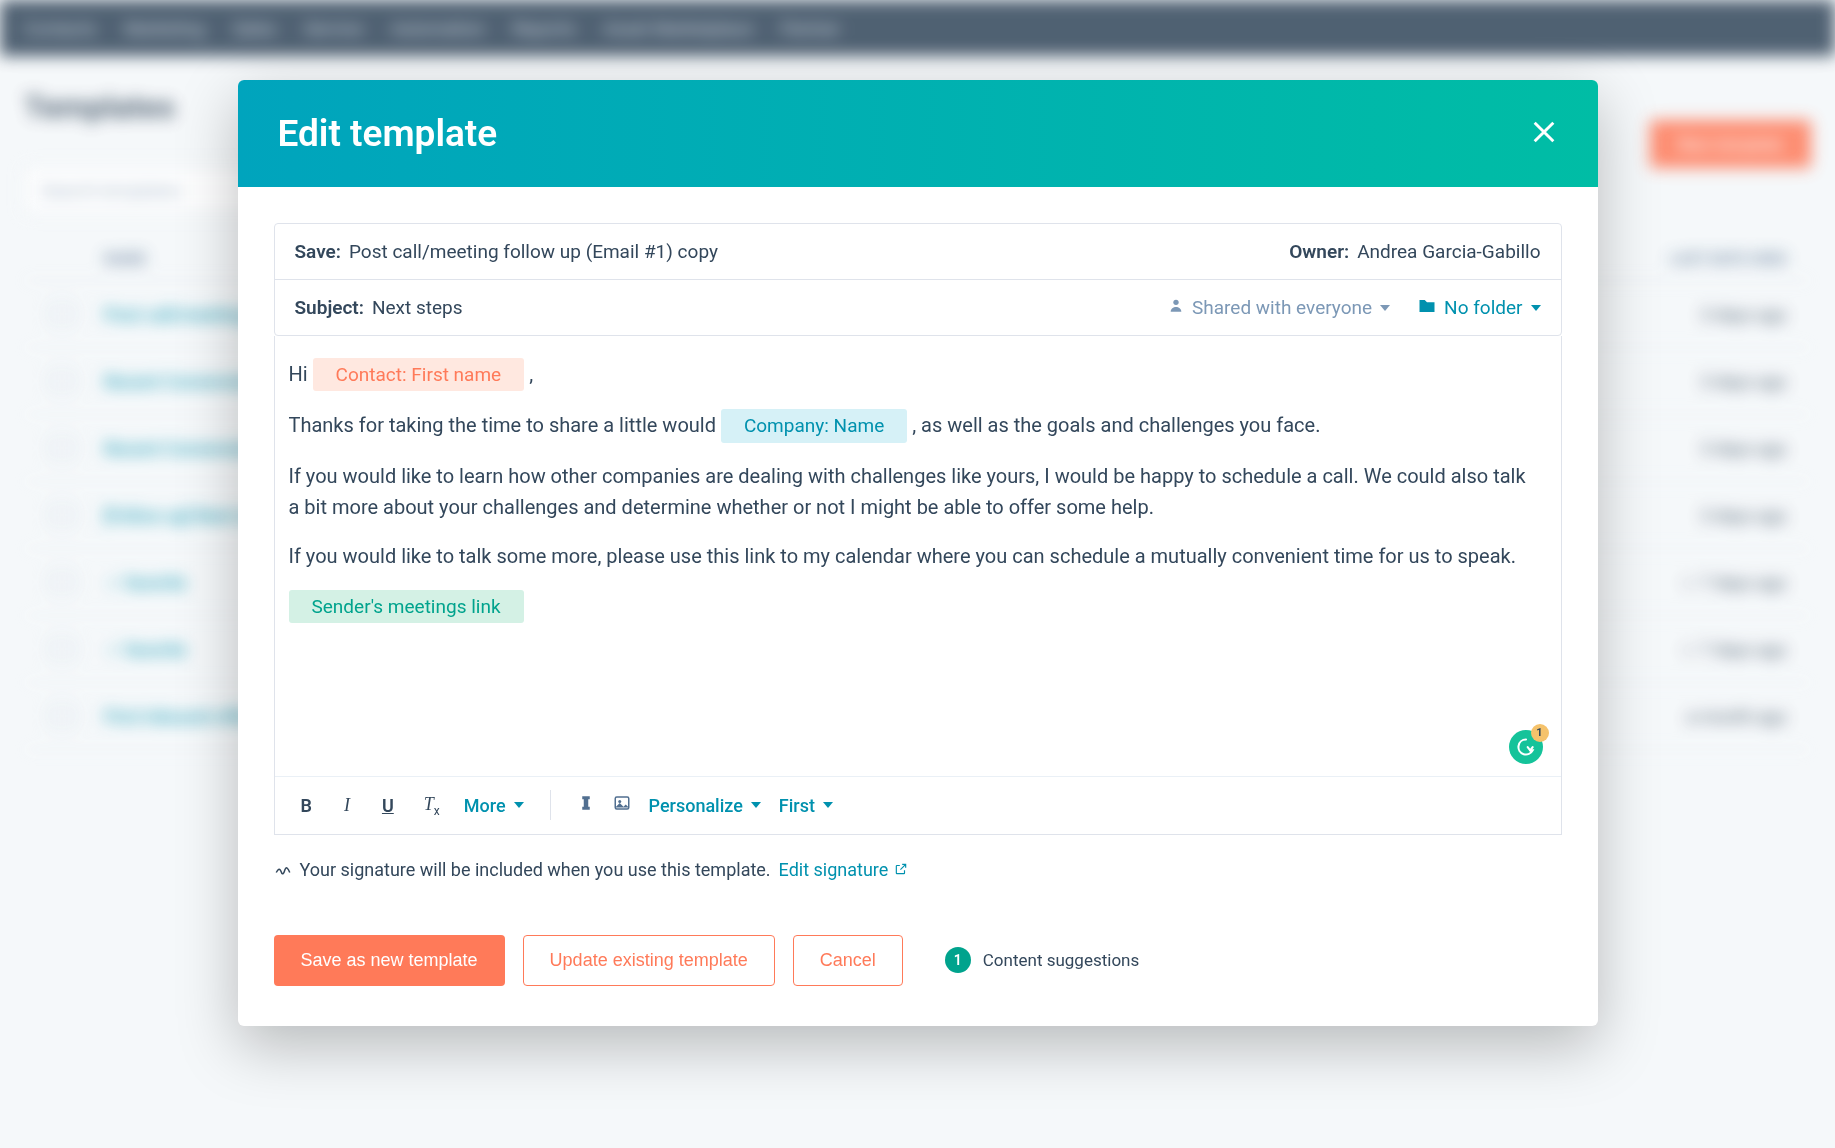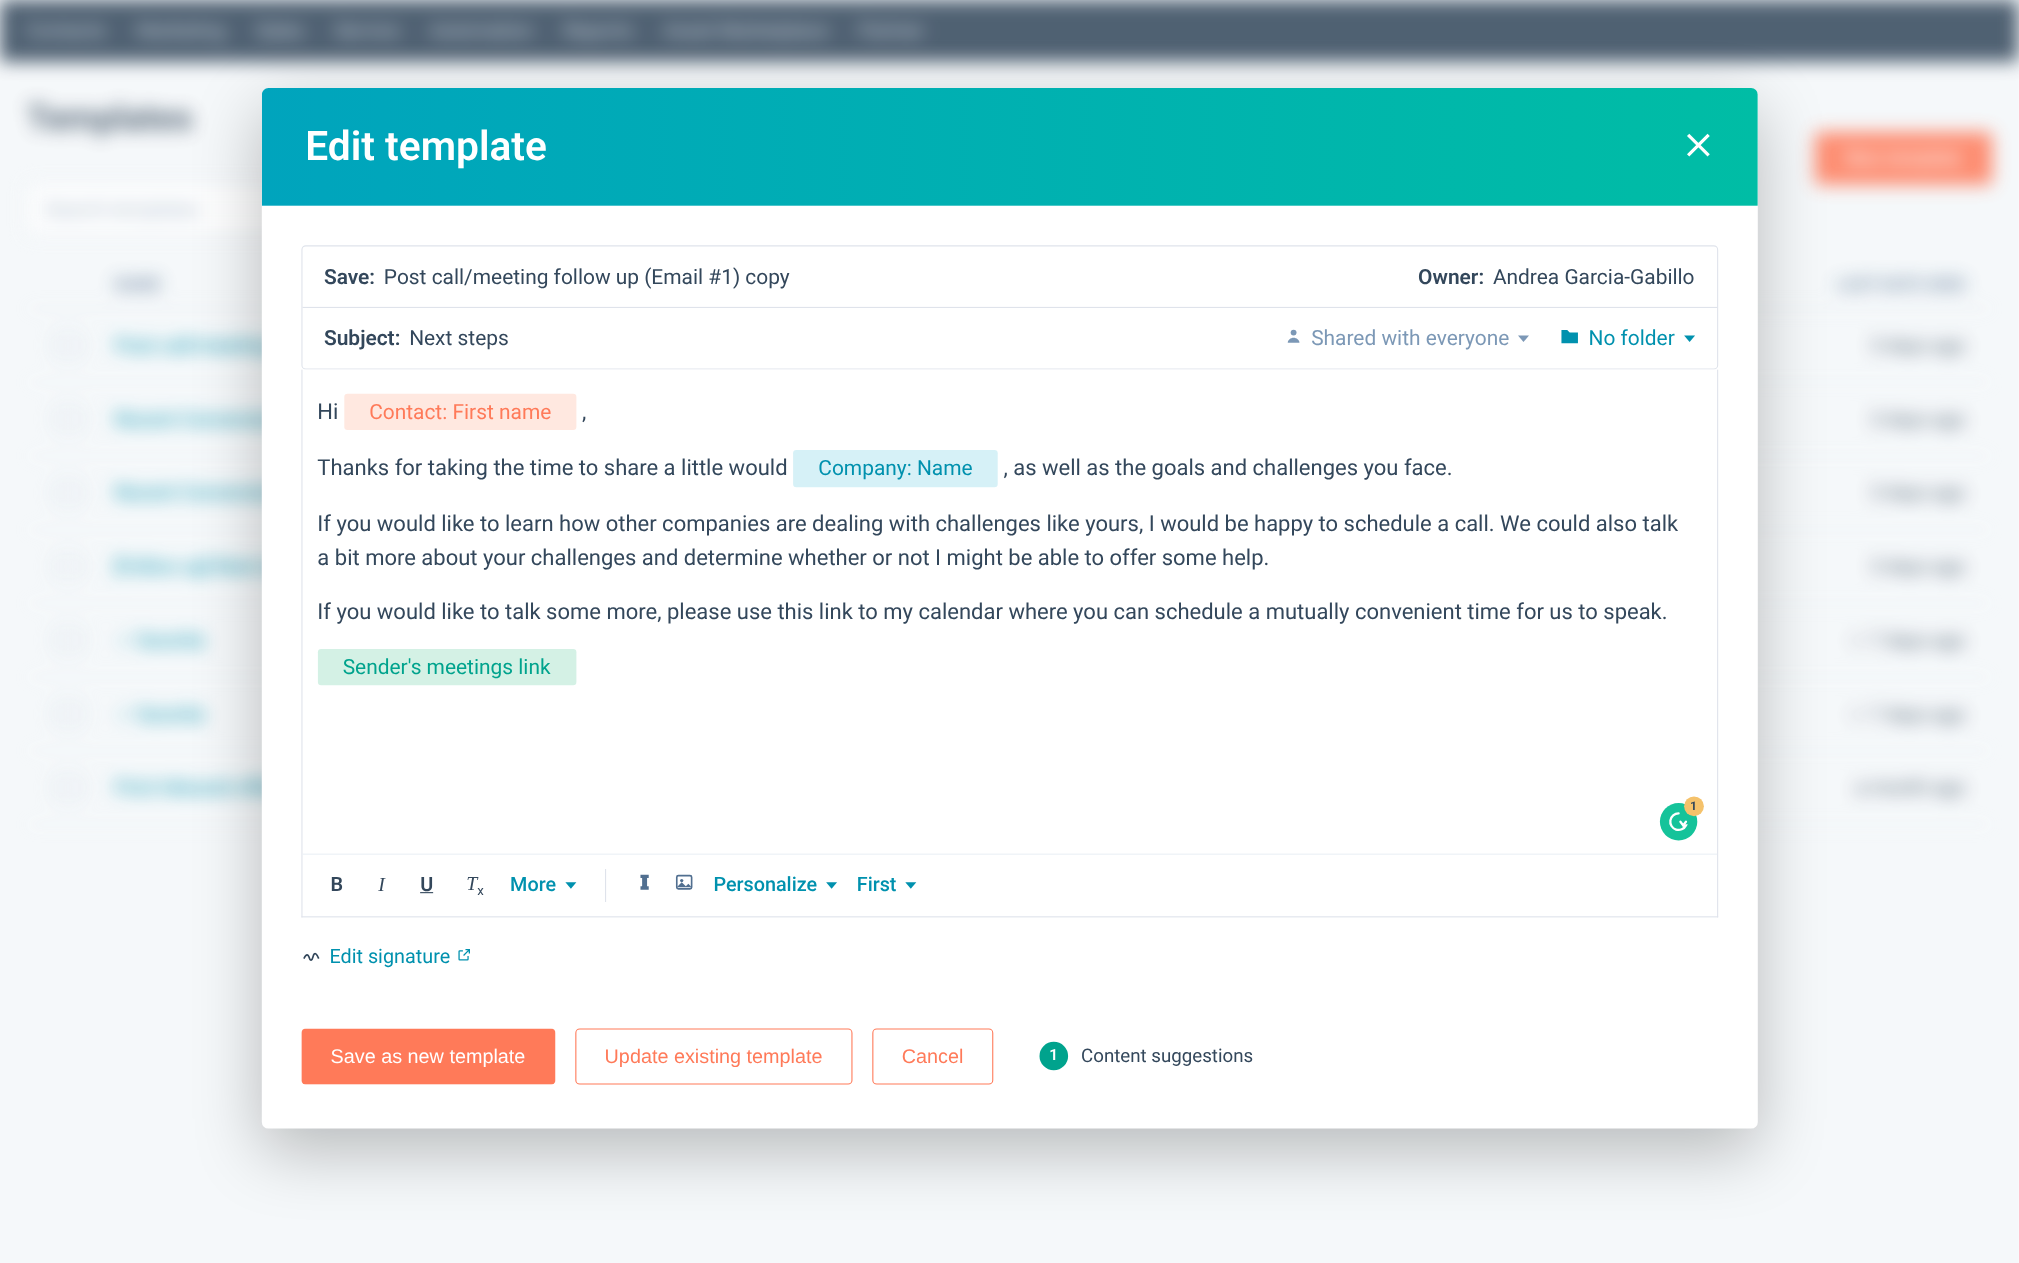--- a/index.html
+++ b/index.html
@@ -230,20 +230,21 @@
             <span>First</span>
             <span class="caret"></span>
           </span>
         </div>
       </div>
 
       <div class="sig-row">
         <span class="sig-icon"><svg viewBox="0 0 24 24">
               <path d="M3 18c3-6 5-6 7 0 1 3 3 2 4-2 2-8 5-3 7 2"></path>
             </svg></span>
+        <span>Your signature will be included when you use this template.</span>
         <a href="#">
           <span>Edit signature</span>
           <span class="ext-icon"><svg viewBox="0 0 24 24">
                 <path d="M14 4h6v6M20 4l-9 9M18 14v5a1 1 0 0 1-1 1H5a1 1 0 0 1-1-1V7a1 1 0 0 1 1-1h5"></path>
               </svg></span>
         </a>
       </div>
     </div>
 
     <div class="footer">

